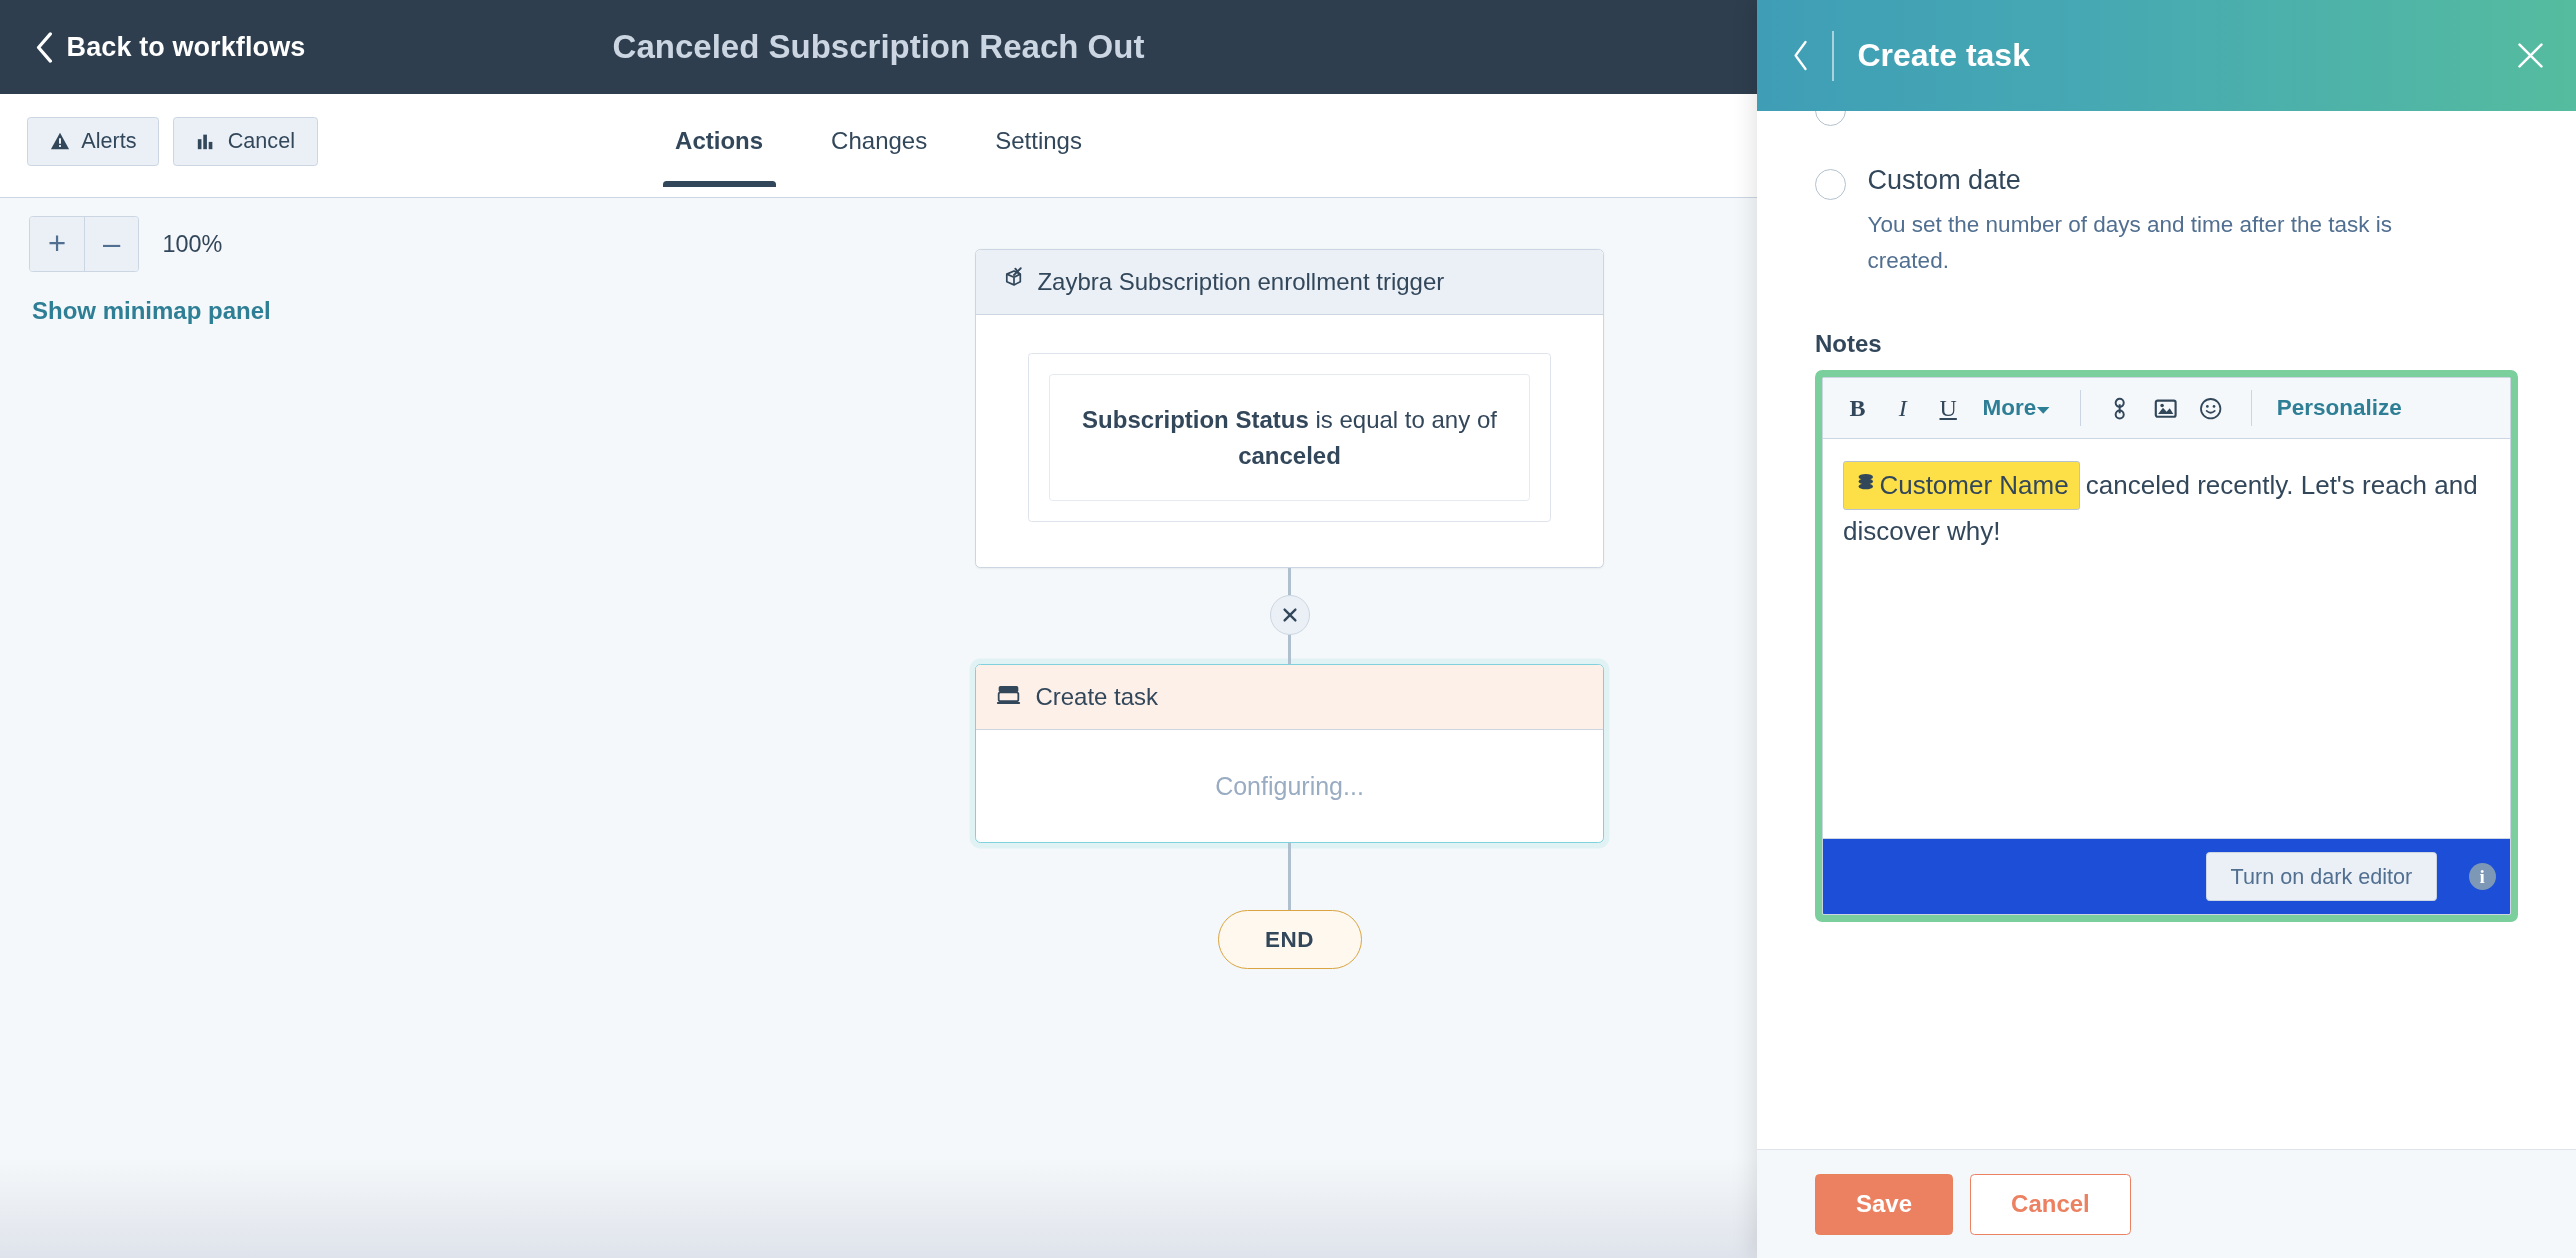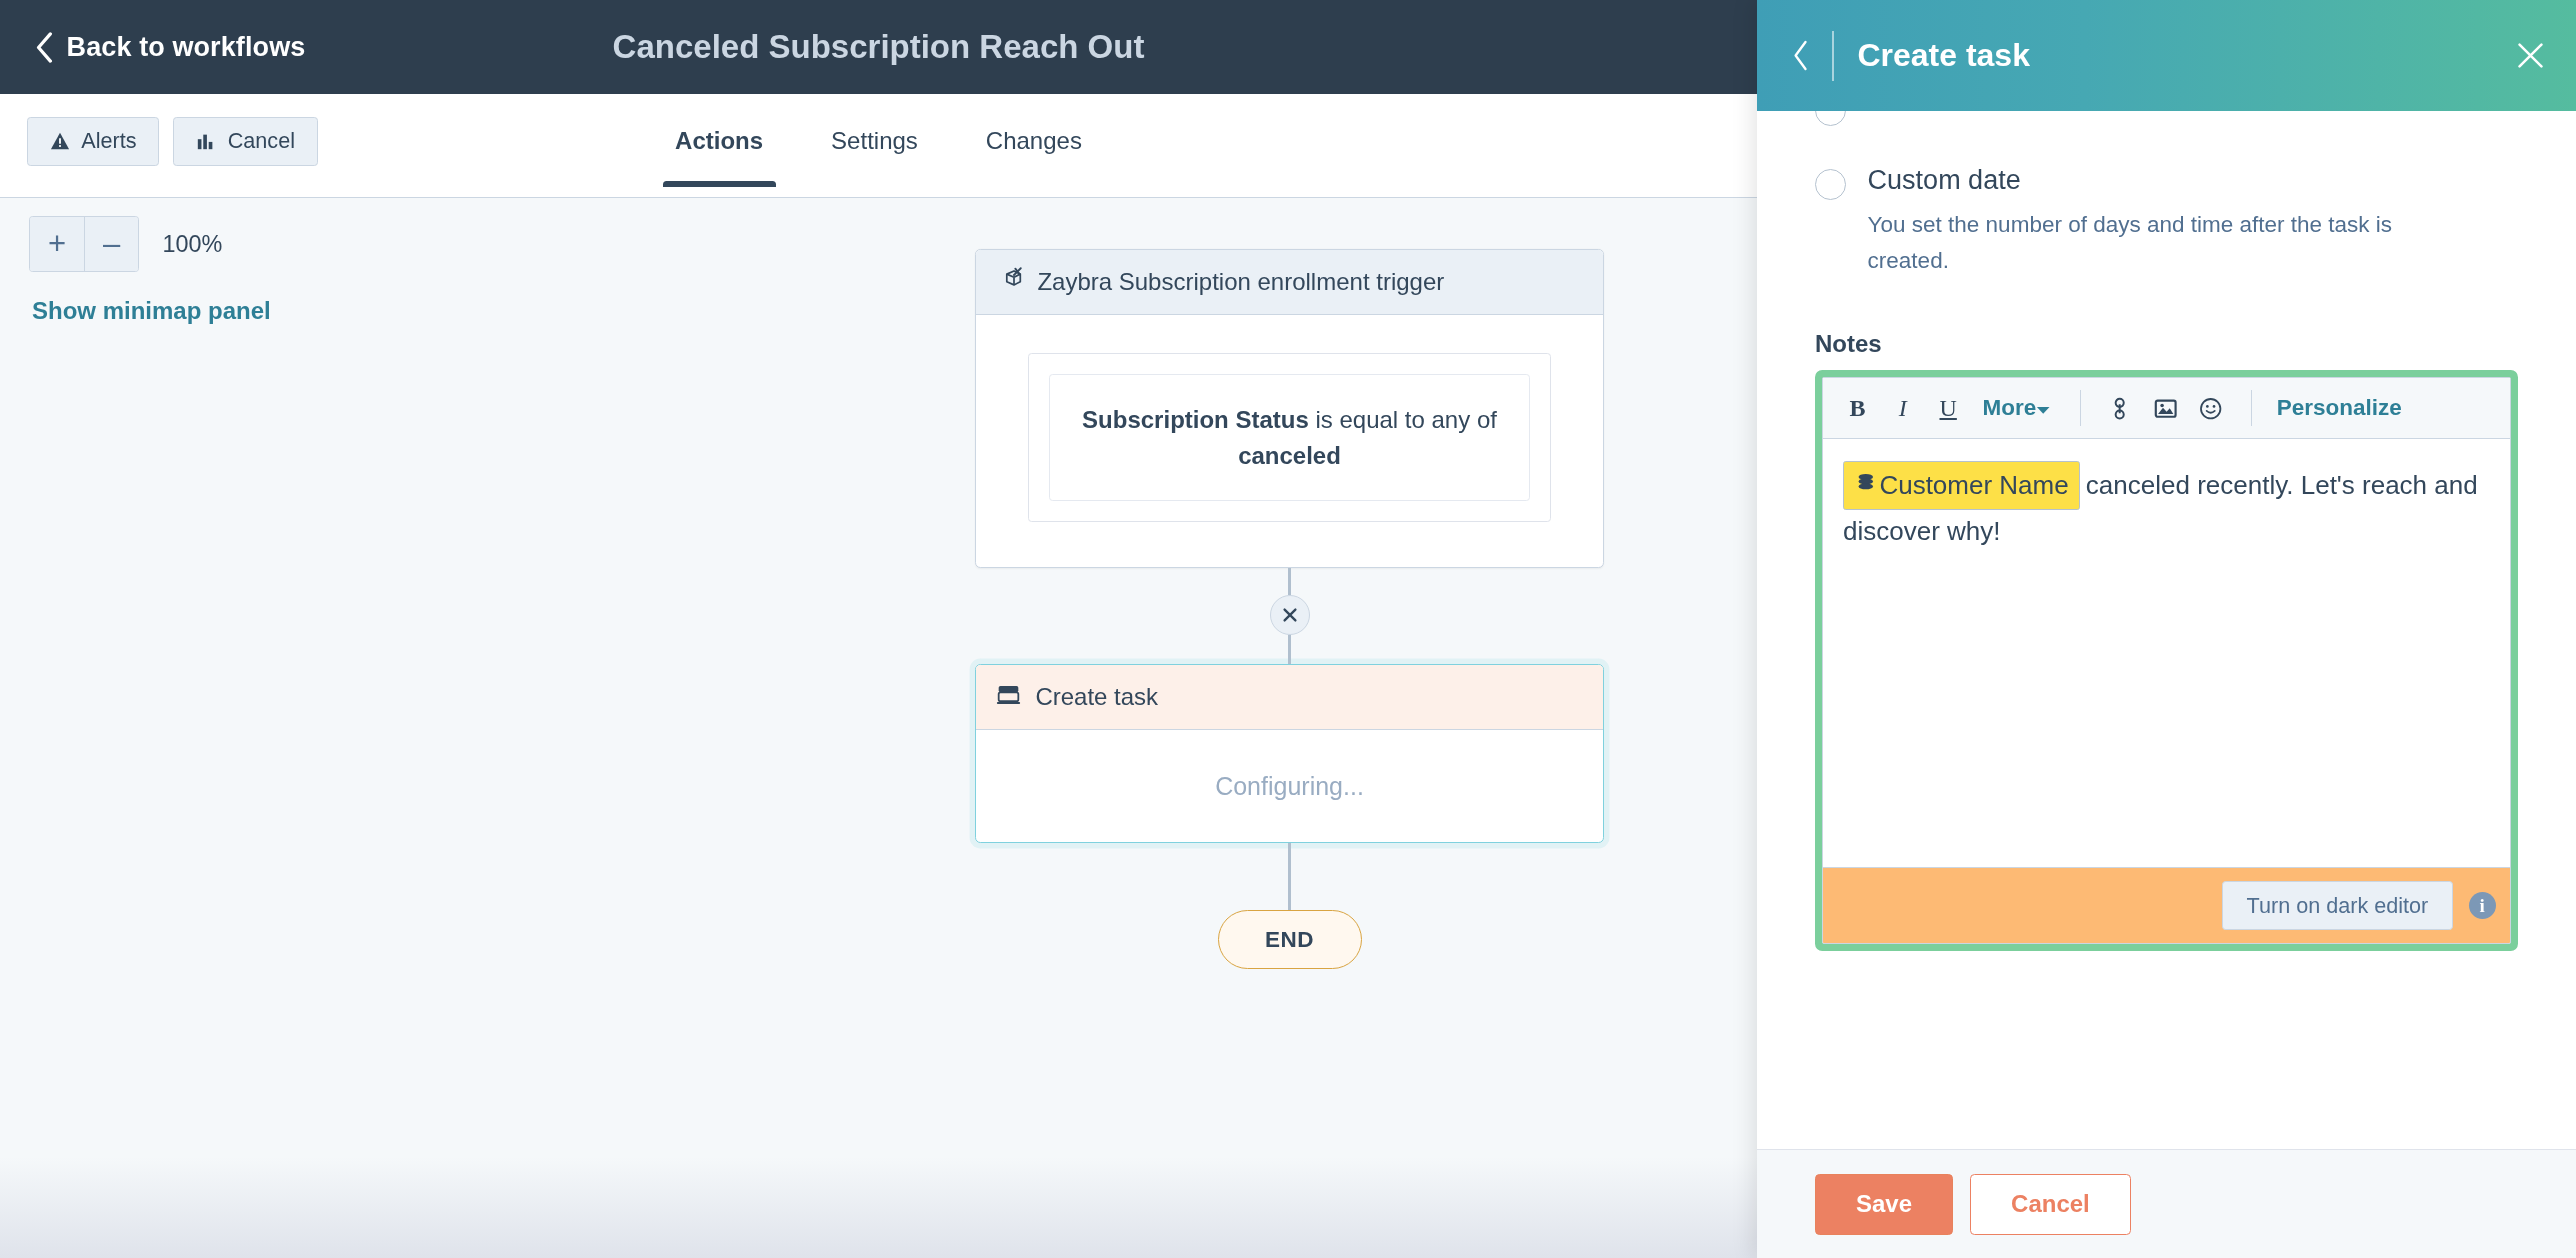--- a/index.html
+++ b/index.html
@@ -209,24 +209,23 @@
     background: #fff; overflow: hidden;
   }
   .token {
     display: inline-flex; align-items: center; gap: 3px;
     border: 0.9px solid #b5c2cf; border-radius: 2.7px;
     padding: 1.8px 10.8px 3.6px; margin-right: 5.4px;
     background: #fde047; vertical-align: baseline;
   }
 
   .editor-footer {
-    display: flex; align-items: center; justify-content: flex-end; gap: 16px;
-    height: 76px; background: #fdba74; border-top: 0.9px solid #cbd6e2;
+    display: flex; align-items: center; justify-content: flex-end; gap: 32px;
+    height: 76px; background: #1d4ed8; border-top: 0.9px solid #cbd6e2;
     padding: 0 14.4px;
-    margin-top: 29px;
   }
   .dark-editor-btn {
     height: 49px; padding: 0 23.4px;
     background: #eaf0f6; border: 0.9px solid #cbd6e2; border-radius: 3.6px;
     color: #516f90; font-size: 21.6px; cursor: pointer;
     display: flex; align-items: center;
     font-family: "Liberation Sans", sans-serif;
   }
   .info-icon {
     width: 27px; height: 27px; border-radius: 50%;
@@ -289,22 +288,22 @@
                 <rect x="2" y="9" width="4" height="11" fill="#33475b"></rect>
                 <rect x="8" y="4" width="4" height="16" fill="#33475b"></rect>
                 <rect x="14" y="12" width="4" height="8" fill="#33475b"></rect>
               </svg>
           </span>
           <span>Cancel</span>
         </button>
       </div>
       <div class="tabs">
         <div class="tab active">Actions</div>
+        <div class="tab">Changes</div>
         <div class="tab">Settings</div>
-        <div class="tab">Changes</div>
       </div>
     </div>
 
     <div class="canvas">
 
       <div class="zoom-controls">
         <div class="zoom-group">
           <button class="zoom-btn">+</button>
           <button class="zoom-btn">–</button>
         </div>

